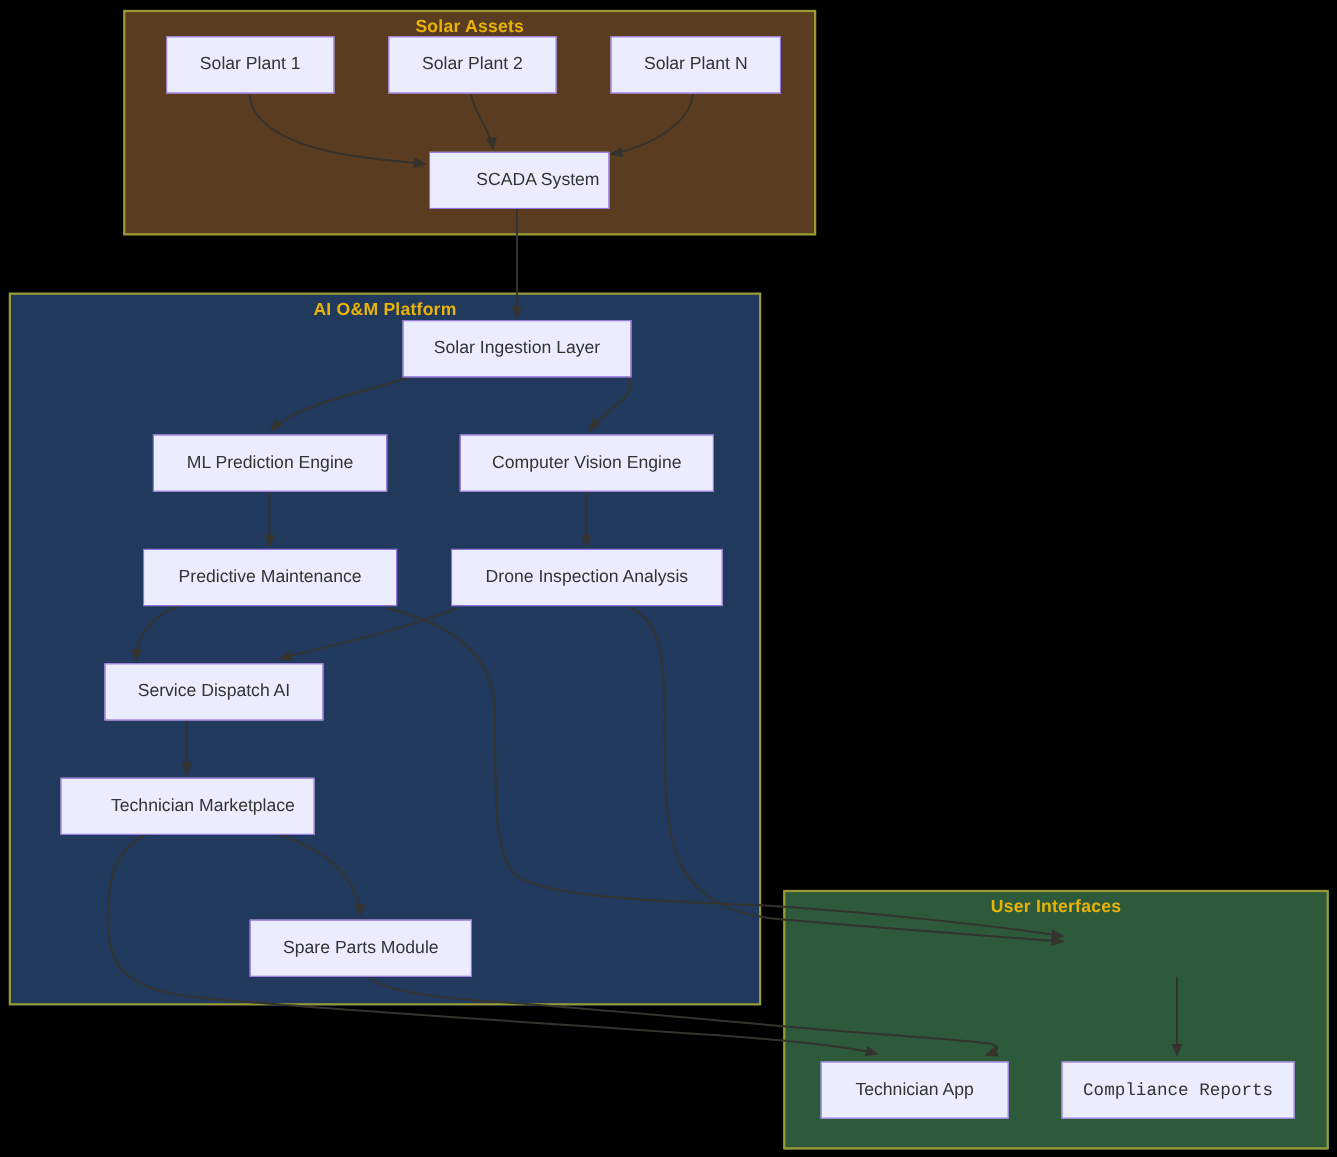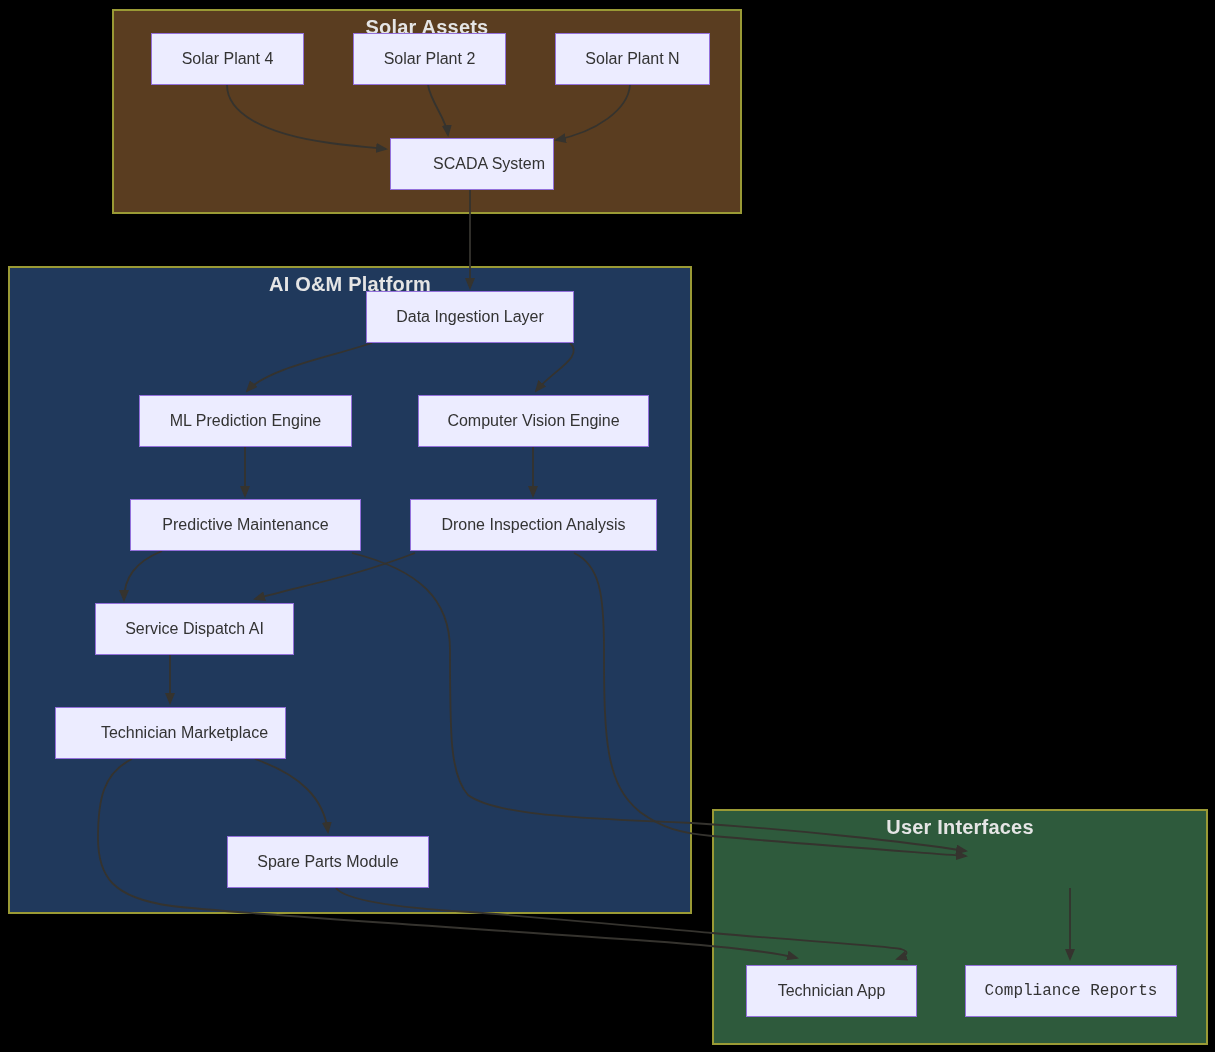--- a/index.html
+++ b/index.html
@@ -9,21 +9,21 @@
   }
   .canvas{position:absolute;inset:0;}
   .cluster{
     position:absolute;
     border:2px solid var(--cluster-border,#9a9a35);
     box-sizing:border-box;
   }
   .cluster-title{
     position:absolute;left:0;right:0;top:5px;
     text-align:center;
-    color:#e5e5e5;font-size:20px;font-weight:600;
+    color:#eab308;font-size:16px;font-weight:600;
     letter-spacing:0.2px;
   }
   #cluster-solar{left:112px;top:9px;width:630px;height:205px;background:var(--solar-fill,#5a3d20);}
   #cluster-platform{left:8px;top:266px;width:684px;height:648px;background:var(--platform-fill,#20395c);}
   #cluster-ui{left:712px;top:809px;width:496px;height:236px;background:var(--ui-fill,#2e5a3c);}
   #edge-layer{position:absolute;left:0;top:0;width:1215px;height:1052px;z-index:5;}
   #edge-layer path.edge{
     fill:none;
     stroke:var(--edge-color,#35332e);
     stroke-width:1.8px;
@@ -73,34 +73,34 @@
     <path class="edge" d="M 352 553 C 420 570, 450 600, 450 650 C 450 735, 450 775, 468 795 C 492 813, 560 818, 692 823 C 800 830, 908 842, 966 851" marker-end="url(#arrowhead)"></path>
     <path class="edge" d="M 574 553 C 600 565, 604 595, 604 650 C 604 740, 606 785, 640 812 C 662 828, 680 833, 712 836 C 815 845, 915 852, 966 856" marker-end="url(#arrowhead)"></path>
     <path class="edge" d="M 170 655 L 170 703" marker-end="url(#arrowhead)"></path>
     <path class="edge" d="M 255 759 C 300 775, 324 798, 328 832" marker-end="url(#arrowhead)"></path>
     <path class="edge" d="M 132 759 C 103 773, 98 800, 98 838 C 98 876, 112 898, 172 906 C 240 914, 420 925, 650 941 C 718 946, 770 951, 797 958" marker-end="url(#arrowhead)"></path>
     <path class="edge" d="M 336 888 C 346 901, 400 908, 470 912 C 560 919, 645 927, 712 933 C 800 941, 880 945, 901 949 C 911 952, 906 956, 897 959" marker-end="url(#arrowhead)"></path>
     <path class="edge" d="M 1070 888 L 1070 959" marker-end="url(#arrowhead)"></path>
   </svg>
 
   <div class="node" style="left:151px;top:33px;width:153px;">
-    <span>Solar Plant 4</span>
+    <span>Solar Plant 1</span>
   </div>
   <div class="node" style="left:353px;top:33px;width:153px;">
     <span>Solar Plant 2</span>
   </div>
   <div class="node" style="left:555px;top:33px;width:155px;">
     <span>Solar Plant N</span>
   </div>
   <div class="node" style="left:390px;top:138px;width:164px;padding-left:34px;">
     <span>SCADA System</span>
   </div>
 
   <div class="node" style="left:366px;top:291px;width:208px;">
-    <span>Data Ingestion Layer</span>
+    <span>Solar Ingestion Layer</span>
   </div>
   <div class="node" style="left:139px;top:395px;width:213px;">
     <span>ML Prediction Engine</span>
   </div>
   <div class="node" style="left:418px;top:395px;width:231px;">
     <span>Computer Vision Engine</span>
   </div>
   <div class="node" style="left:130px;top:499px;width:231px;">
     <span>Predictive Maintenance</span>
   </div>

